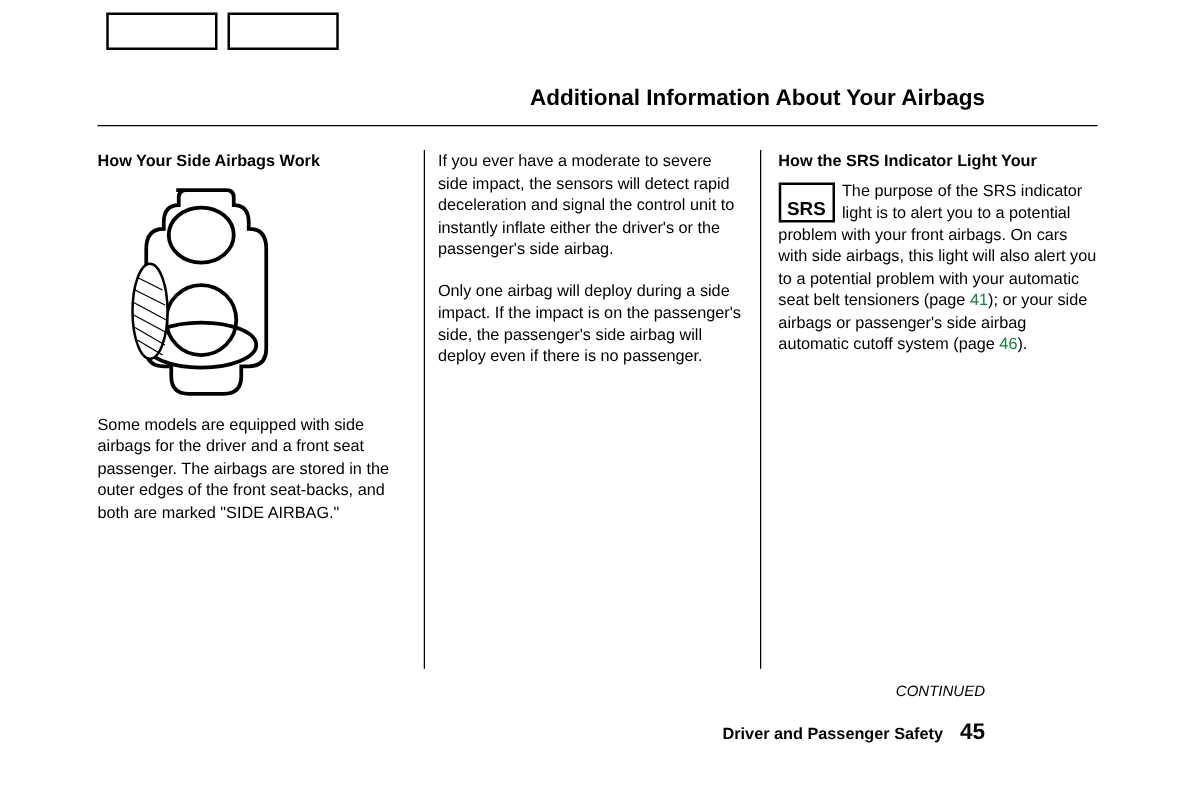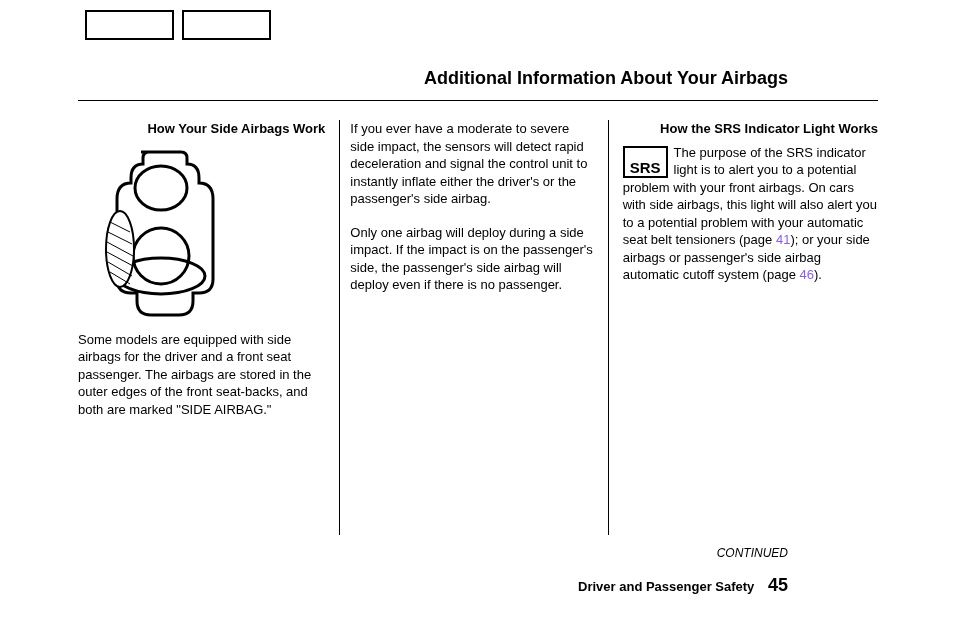--- a/index.html
+++ b/index.html
@@ -82,42 +82,41 @@
   .vdiv2 {
     width: 1px;
     background: #000;
     height: 415px;
     margin-top: 0;
   }
   .subhead {
     font-weight: bold;
     font-size: 13px;
     margin-bottom: 6px;
-    text-align: right;
   }
   .para {
     margin-bottom: 16px;
   }
   .diagram {
     width: 160px;
     height: 175px;
     margin: 6px 0 12px 8px;
     position: relative;
   }
   .srs-box {
     float: left;
     border: 2px solid #000;
     font-weight: bold;
     font-size: 15px;
     padding: 12px 5px 1px 5px;
     margin: 2px 6px 0 0;
     line-height: 1;
   }
   .link {
-    color: #8b5cf6;
+    color: #15803d;
     cursor: pointer;
   }
   .continued {
     position: absolute;
     right: 60px;
     bottom: 70px;
     font-size: 12px;
     font-style: italic;
     margin-top: 24px;
   }
@@ -187,21 +186,21 @@
     <div class="vdiv1"></div>
 
     <div class="col col2">
       <div class="para">If you ever have a moderate to severe side impact, the sensors will detect rapid deceleration and signal the control unit to instantly inflate either the driver's or the passenger's side airbag.</div>
       <div class="para">Only one airbag will deploy during a side impact. If the impact is on the passenger's side, the passenger's side airbag will deploy even if there is no passenger.</div>
     </div>
 
     <div class="vdiv2"></div>
 
     <div class="col col3">
-      <div class="subhead">How the SRS Indicator Light Works</div>
+      <div class="subhead">How the SRS Indicator Light Your</div>
       <div class="para srs-flow">
         <span class="srs-box">SRS</span>
         <span>The purpose of the SRS indicator light is to alert </span><span>you to a potential problem with your front airbags. On cars with side airbags, this light will also alert you to a potential problem with your automatic seat belt tensioners (page </span><span class="link">41</span><span>); or your side airbags or passenger's side airbag automatic cutoff system (page </span><span class="link">46</span><span>).</span>
       </div>
     </div>
 
   </div>
 
   <div class="continued">CONTINUED</div>
 

